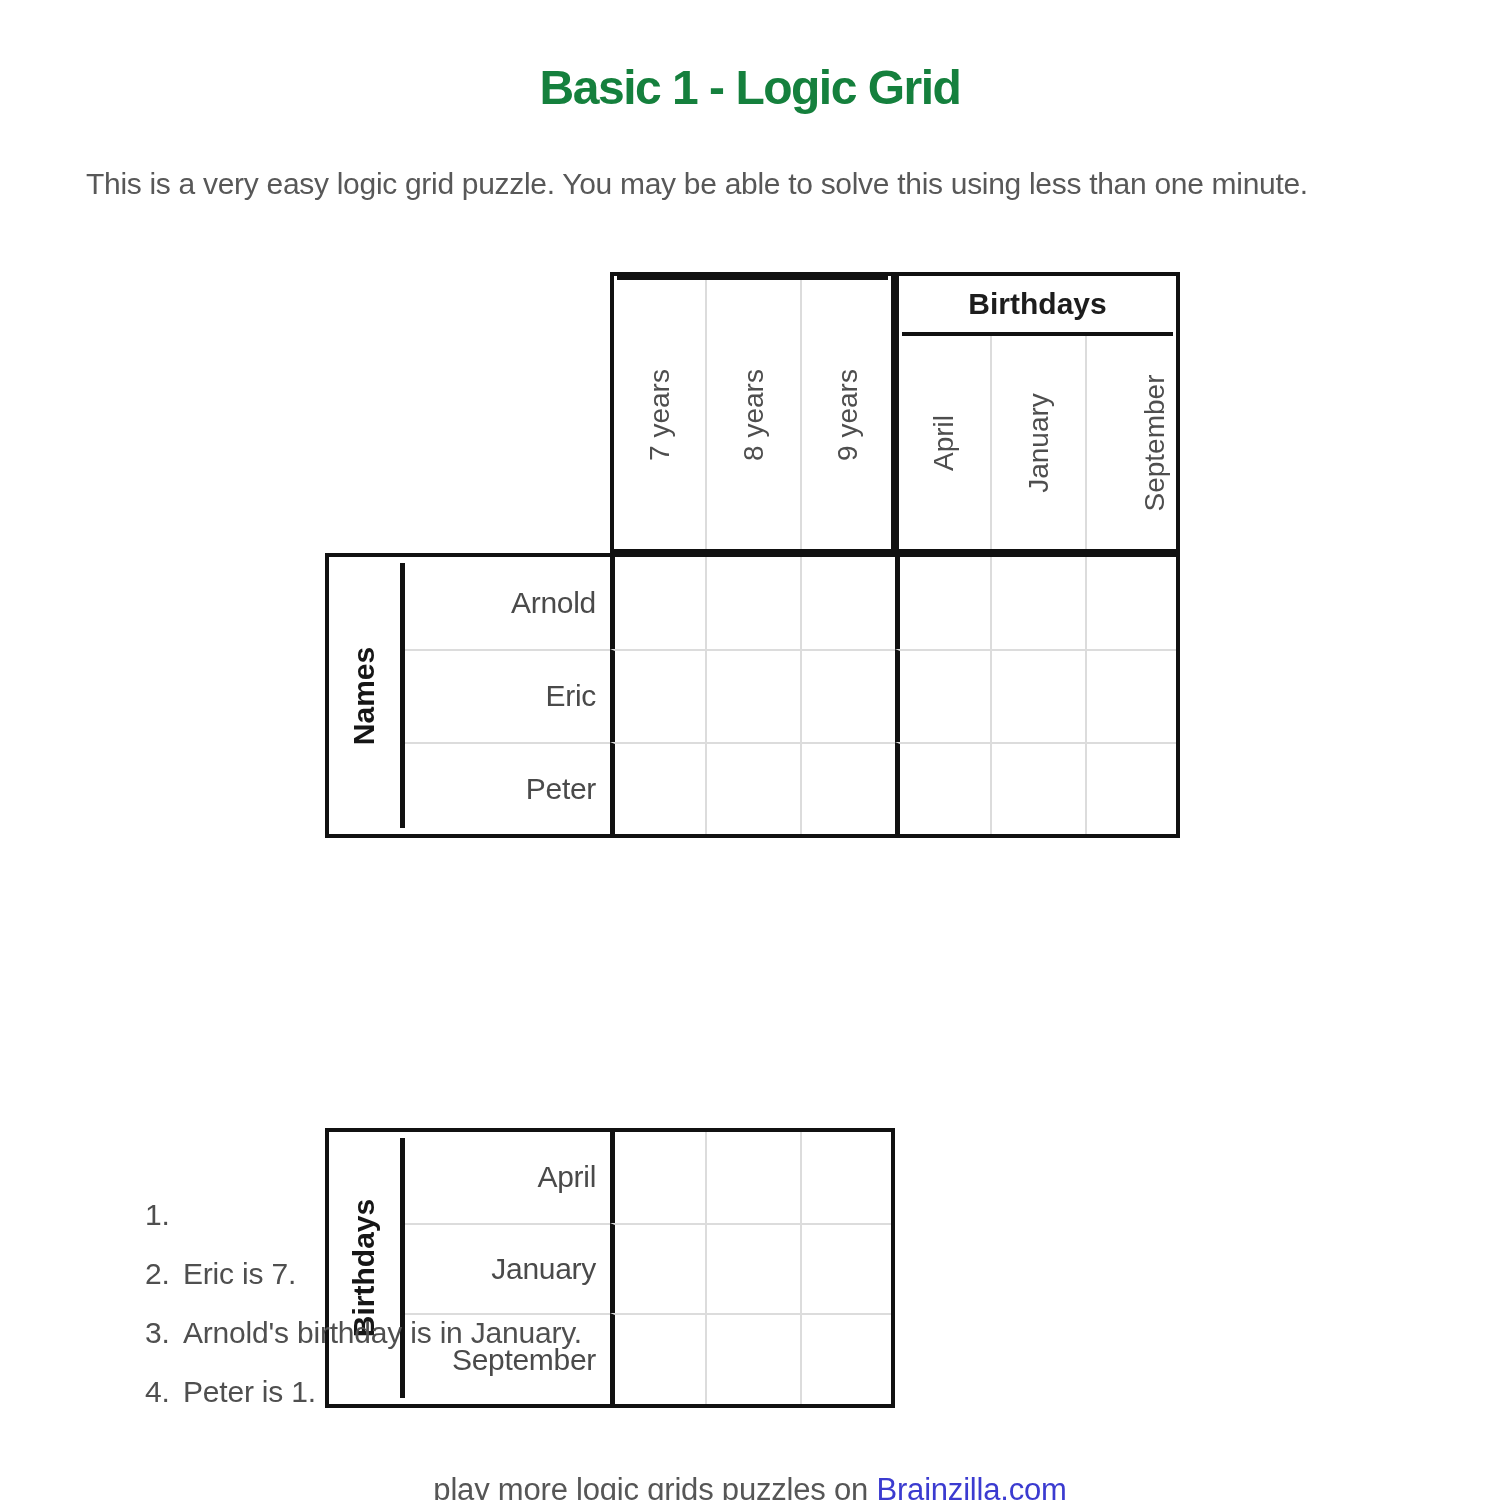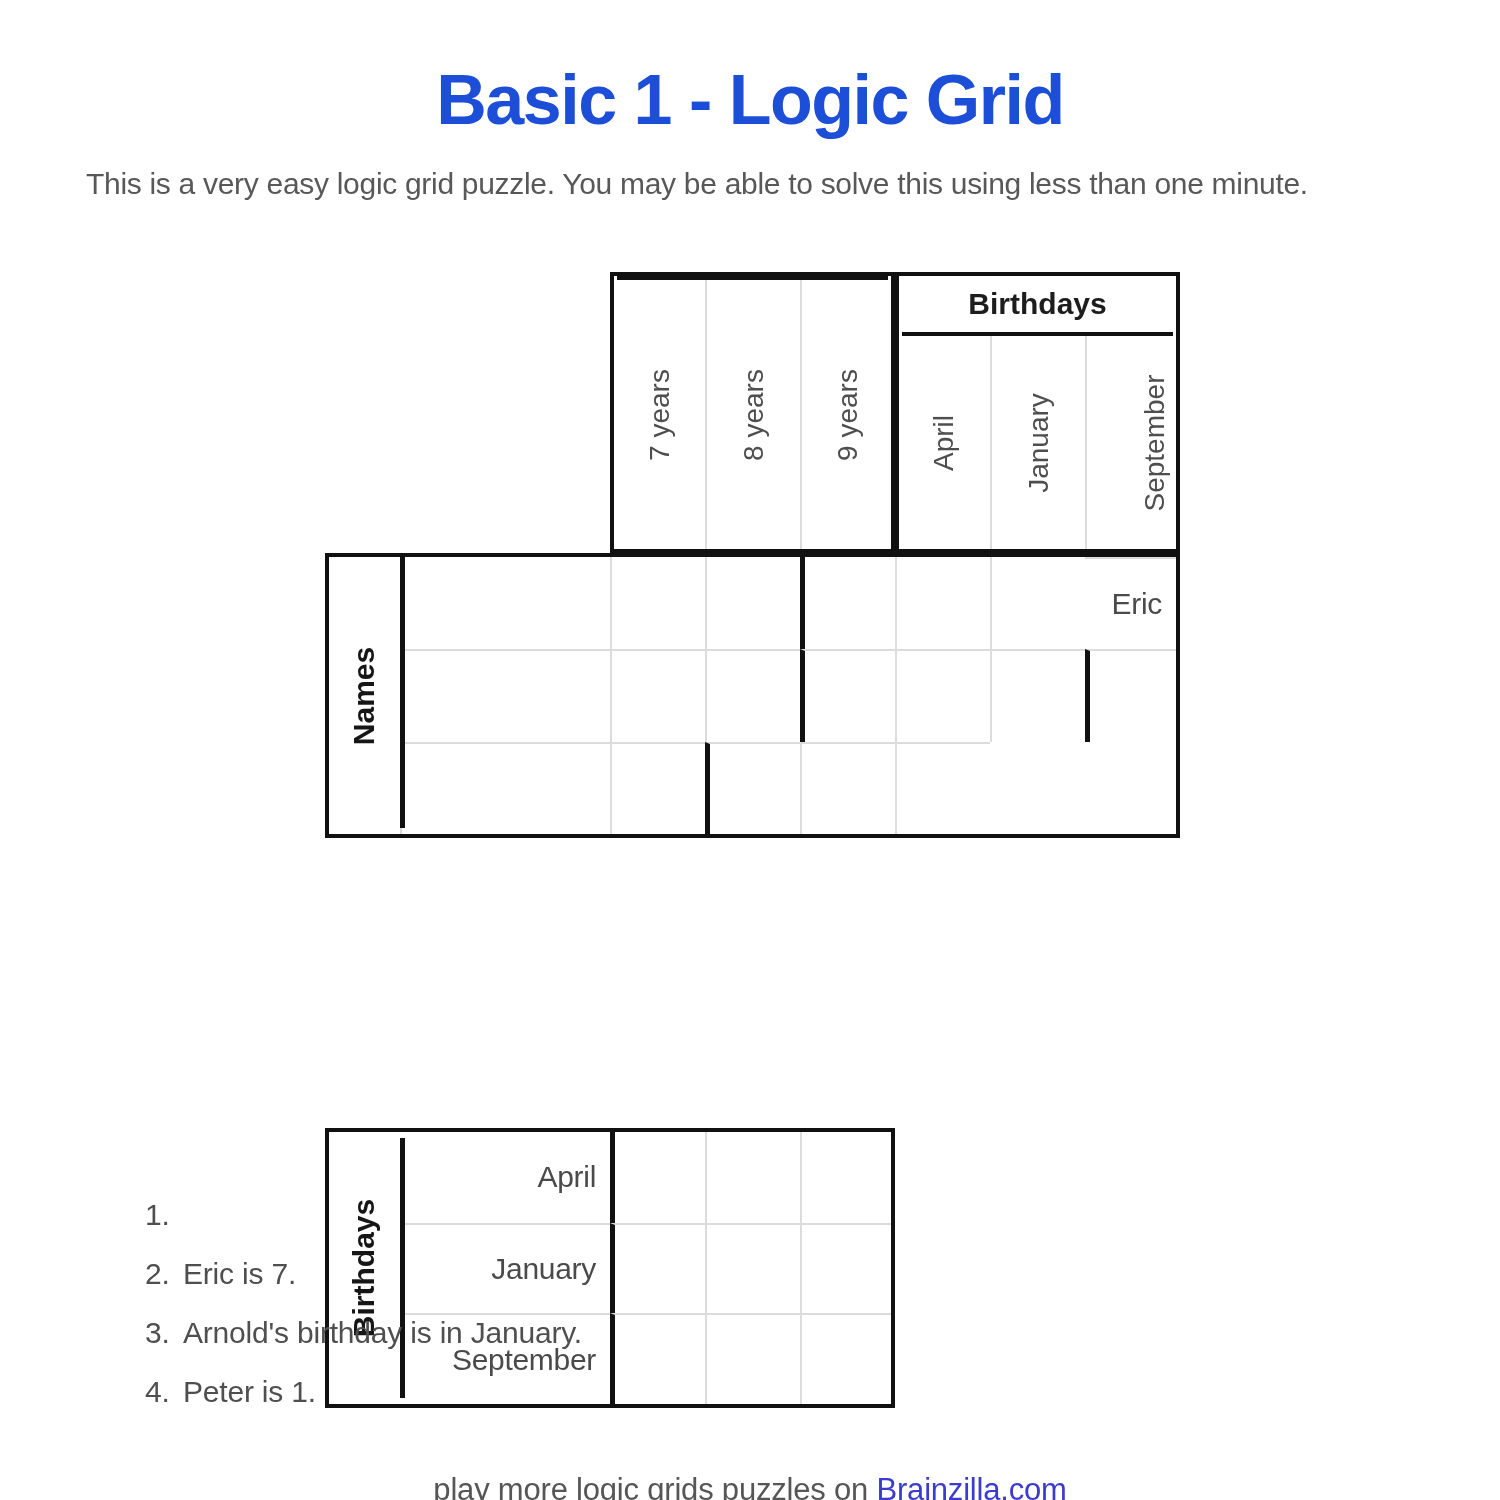--- a/index.html
+++ b/index.html
@@ -9,22 +9,22 @@
     font-family: "Liberation Sans", sans-serif;
     overflow: hidden;
     position: relative;
   }
   .page { position: absolute; inset: 0; width: 1500px; height: 1500px; overflow: hidden; }
 
   
   .title {
     position: absolute; top: 60px; left: 0; right: 0;
     text-align: center;
-    font-size: 70px; font-weight: 700; letter-spacing: -1.5px;
-    color: #1d4ed8;
+    font-size: 48px; font-weight: 700; letter-spacing: -1.5px;
+    color: #15803d;
   }
   .subtitle {
     position: absolute; top: 167px; left: 86px; right: 40px;
     font-size: 30px; font-weight: 400; color: #585858;
     letter-spacing: -0.3px;
   }
 
   
   .block {
     position: absolute;
@@ -138,35 +138,37 @@
       </div>
     </div>
   </div>
 
   <div class="block rowblock names" style="left:325px; top:553px; width:855px; height:285px;">
     <div class="rowgroup-label">
       <span class="rot-bold">Names</span>
     </div>
     <div class="vdiv"></div>
 
+    <div class="row-label">Arnold</div>
     <div class="cell tl"></div>
     <div class="cell bl"></div>
     <div class="cell bl"></div>
     <div class="cell blk"></div>
     <div class="cell bl"></div>
     <div class="cell bl"></div>
 
     <div class="row-label bt">Eric</div>
     <div class="cell tl bt"></div>
     <div class="cell bl bt"></div>
     <div class="cell bl bt"></div>
     <div class="cell blk bt"></div>
     <div class="cell bl bt"></div>
     <div class="cell bl bt"></div>
 
+    <div class="row-label bt">Peter</div>
     <div class="cell tl bt"></div>
     <div class="cell bl bt"></div>
     <div class="cell bl bt"></div>
     <div class="cell blk bt"></div>
     <div class="cell bl bt"></div>
     <div class="cell bl bt"></div>
   </div>
 
   <div class="block rowblock months" style="left:325px; top:843px; width:570px; height:280px;">
     <div class="rowgroup-label">

